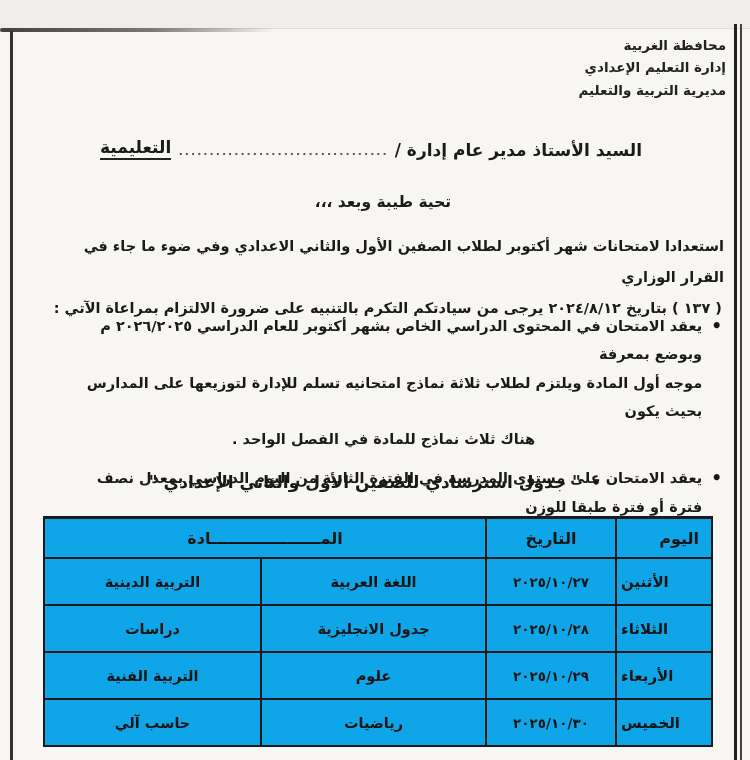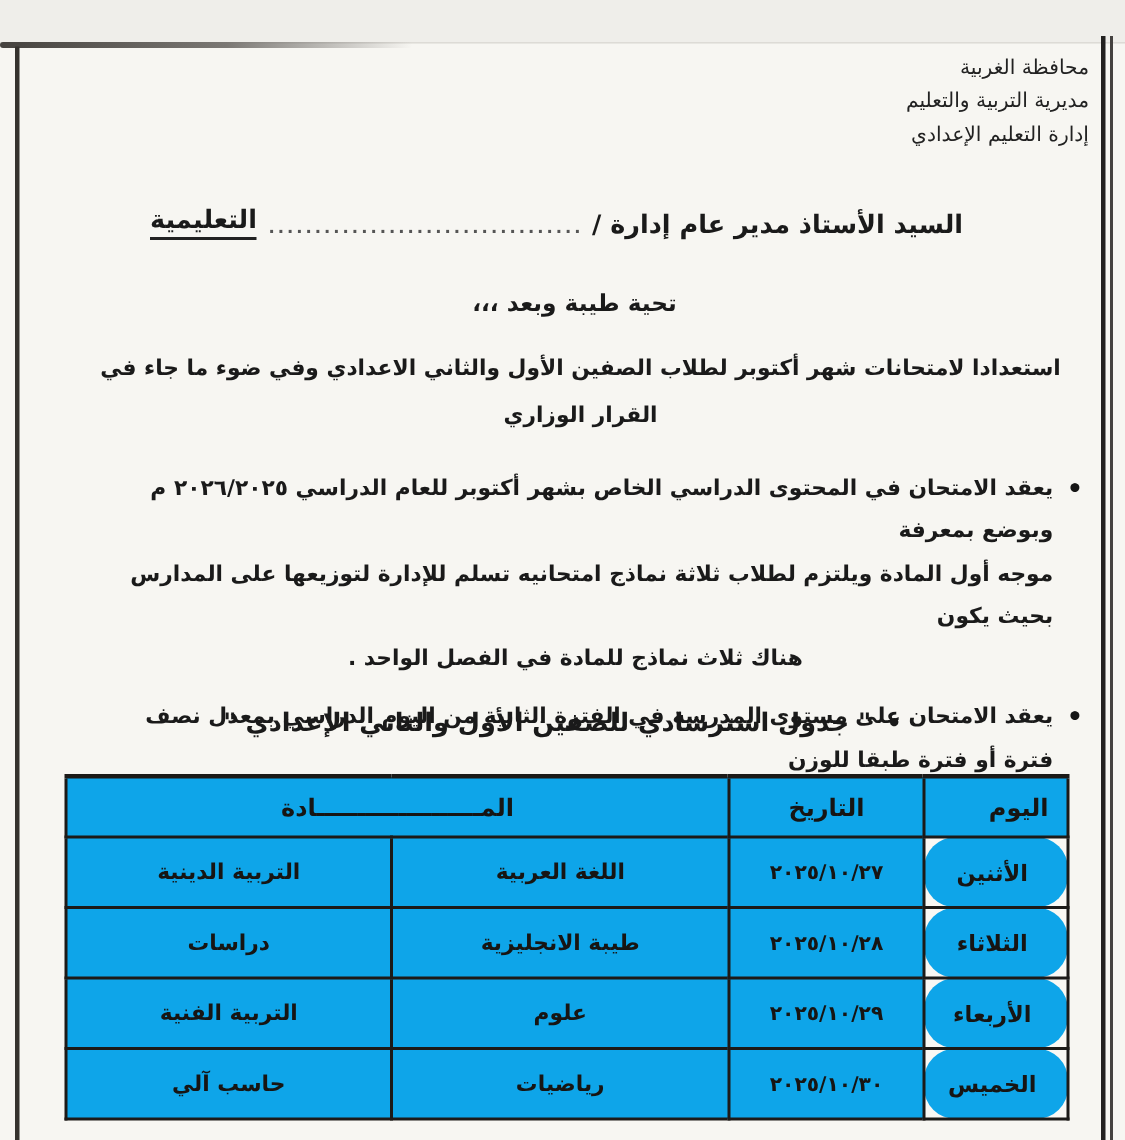--- a/index.html
+++ b/index.html
@@ -13,35 +13,35 @@
   
   .top-strip{position:absolute;top:0;left:0;width:750px;height:28px;background:#efeeea;border-bottom:1px solid #dddbd6;}
   .smudge-line{position:absolute;top:28px;left:0;width:275px;height:4px;border-radius:2px;
     background:linear-gradient(to right,#45423e,#7b7874 55%,rgba(150,148,144,0));}
   .left-line{position:absolute;top:31px;left:10px;width:3px;height:729px;background:#35322e;}
   .right-line-a{position:absolute;top:24px;left:734px;width:3px;height:736px;background:#232120;}
   .right-line-b{position:absolute;top:24px;left:740px;width:2px;height:736px;background:#454240;}
 
   
   .letterhead{position:absolute;top:34px;right:24px;text-align:right;
-    font-size:13.5px;font-weight:normal;line-height:1.65;color:#222;}
+    font-size:13.5px;font-weight:bold;line-height:1.65;color:#222;}
 
   
   .salutation{position:absolute;top:137px;right:108px;left:100px;
     display:flex;align-items:flex-end;gap:6px;
     font-size:17px;font-weight:bold;white-space:nowrap;}
   .salutation .dots{flex:1;overflow:hidden;font-size:11px;color:#555;letter-spacing:2px;padding-bottom:2px;}
   .salutation .suffix{border-bottom:2px solid #222;padding-bottom:1px;}
 
   .greeting{position:absolute;top:193px;left:136px;right:120px;text-align:center;
     font-size:15.5px;font-weight:bold;}
 
   .intro{position:absolute;top:231px;right:26px;left:28px;
     font-size:14.5px;font-weight:bold;line-height:2.15;}
-  .intro .line{text-align:center;margin-left:22px;}
+  .intro .line{text-align:right;margin-left:22px;}
   .intro .line.l2{padding-right:2px;}
 
   .bullets{position:absolute;top:312px;right:28px;left:34px;}
   .bullet{display:flex;gap:9px;margin-bottom:11px;
     font-size:14.5px;font-weight:bold;line-height:1.95;}
   .bullet .marker{font-size:17px;line-height:1.7;color:#161616;}
   .bullet .b-lines{flex:1;margin-left:31px;}
   .b-line{text-align:right;}
   .b-line.center{text-align:center;}
 
@@ -50,51 +50,52 @@
   .table-title .marker{margin-left:10px;font-size:16px;}
 
   table.exam{position:absolute;top:516px;right:37px;width:668px;
     border-collapse:collapse;table-layout:fixed;direction:rtl;
     background:#f9f8f4;}
   table.exam th,table.exam td{
     border:2px solid #1c1a18;text-align:center;vertical-align:middle;
     font-weight:bold;color:#171513;background:#0ea5e9;padding:0 4px;}
   table.exam th{height:38px;font-size:16px;border-top-width:3px;}
   table.exam td{height:45px;font-size:14.5px;margin-top:36px;}
-  table.exam .day-cell{text-align:center;padding-right:9px;font-size:15px;border-radius:21px;}
+  table.exam .day-cell{text-align:left;padding-right:9px;font-size:15px;}
   table.exam th.day-head{text-align:right;padding-right:12px;}
   table.exam .date-cell{font-size:13.5px;letter-spacing:0.5px;}
 </style>
 </head>
 <body>
 
 <div class="page">
 
   <div class="top-strip"></div>
   <div class="smudge-line"></div>
   <div class="left-line"></div>
   <div class="right-line-a"></div>
   <div class="right-line-b"></div>
 
   <div class="letterhead">
     <div>محافظة الغربية</div>
+    <div>إدارة التعليم الإعدادي</div>
     <div>مديرية التربية والتعليم</div>
-    <div>إدارة التعليم الإعدادي</div>
   </div>
 
   <div class="salutation">
     <span class="prefix">السيد الأستاذ مدير عام إدارة /</span>
     <span class="dots">......................................................</span>
     <span class="suffix">التعليمية</span>
   </div>
 
   <div class="greeting">تحية طيبة وبعد ،،،</div>
 
   <div class="intro">
     <div class="line l1">استعدادا لامتحانات شهر أكتوبر لطلاب الصفين الأول والثاني الاعدادي  وفي ضوء ما جاء في القرار الوزاري</div>
+    <div class="line l2">( ١٣٧ ) بتاريخ ٢٠٢٤/٨/١٢ يرجى من سيادتكم التكرم بالتنبيه على ضرورة الالتزام بمراعاة الآتي :</div>
   </div>
 
   <div class="bullets">
     <div class="bullet">
       <span class="marker">•</span>
       <div class="b-lines">
         <div class="b-line">يعقد الامتحان في المحتوى الدراسي الخاص بشهر أكتوبر للعام الدراسي ٢٠٢٦/٢٠٢٥ م وبوضع بمعرفة</div>
         <div class="b-line">موجه أول المادة ويلتزم لطلاب ثلاثة نماذج امتحانيه  تسلم للإدارة لتوزيعها على المدارس بحيث يكون</div>
         <div class="b-line center">هناك ثلاث نماذج للمادة في الفصل الواحد .</div>
       </div>
@@ -129,21 +130,21 @@
     <tbody>
       <tr>
         <td class="day-cell">الأثنين</td>
         <td class="date-cell">٢٠٢٥/١٠/٢٧</td>
         <td>اللغة العربية</td>
         <td>التربية الدينية</td>
       </tr>
       <tr>
         <td class="day-cell">الثلاثاء</td>
         <td class="date-cell">٢٠٢٥/١٠/٢٨</td>
-        <td>طيبة الانجليزية</td>
+        <td>جدول الانجليزية</td>
         <td>دراسات</td>
       </tr>
       <tr>
         <td class="day-cell">الأربعاء</td>
         <td class="date-cell">٢٠٢٥/١٠/٢٩</td>
         <td>علوم</td>
         <td>التربية الفنية</td>
       </tr>
       <tr>
         <td class="day-cell">الخميس</td>

